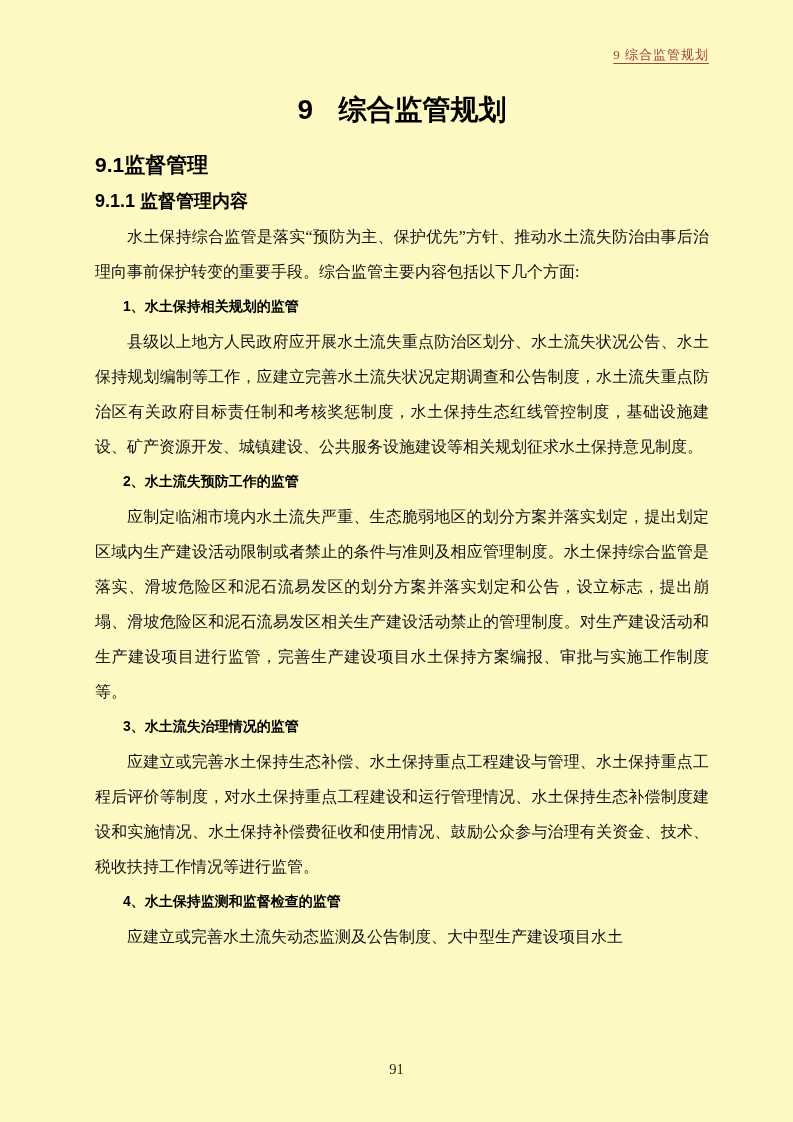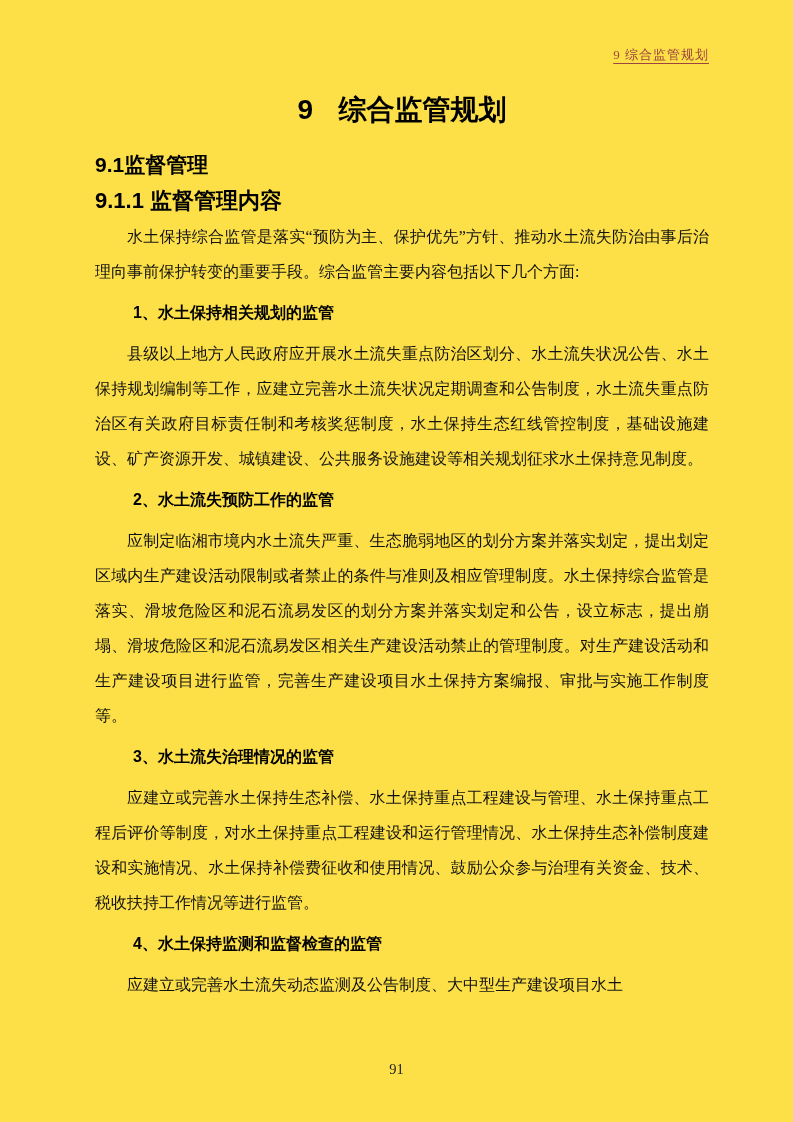--- a/index.html
+++ b/index.html
@@ -1,20 +1,20 @@
 <!DOCTYPE html>
 <html><head>
 <meta charset="utf-8">
 <style>
   html, body { margin: 0; padding: 0; background: #ffffff; }
   .page {
     position: relative;
     width: 793px;
     height: 1122px;
-    background: #fde047;
+    background: #fef9c3;
     box-sizing: border-box;
     padding: 46px 84px 0 95px;
     font-family: "Liberation Serif", "DejaVu Serif", serif;
     color: #1a1a1a;
     overflow: hidden;
   }
   .doc-header {
     text-align: right;
     font-size: 13px;
     line-height: 18px;
@@ -41,37 +41,37 @@
     margin: 0;
     font-family: "Liberation Sans", "DejaVu Sans", sans-serif;
     font-size: 21px;
     font-weight: bold;
     line-height: 37px;
     color: #000000;
   }
   h3.subsec {
     margin: 0;
     font-family: "Liberation Sans", "DejaVu Sans", sans-serif;
-    font-size: 22px;
+    font-size: 18px;
     font-weight: bold;
     line-height: 36px;
     color: #000000;
   }
   p.body-para {
     margin: 0;
     font-size: 16px;
     line-height: 35px;
     text-align: justify;
     text-indent: 2em;
     color: #111111;
   }
   h4.item-heading {
-    margin: 6px;
+    margin: 0;
     font-family: "Liberation Sans", "DejaVu Sans", sans-serif;
-    font-size: 16px;
+    font-size: 14px;
     font-weight: bold;
     line-height: 35px;
     text-indent: 2em;
     color: #000000;
   }
   .page-footer {
     position: absolute;
     left: 0;
     right: 0;
     bottom: 44px;

